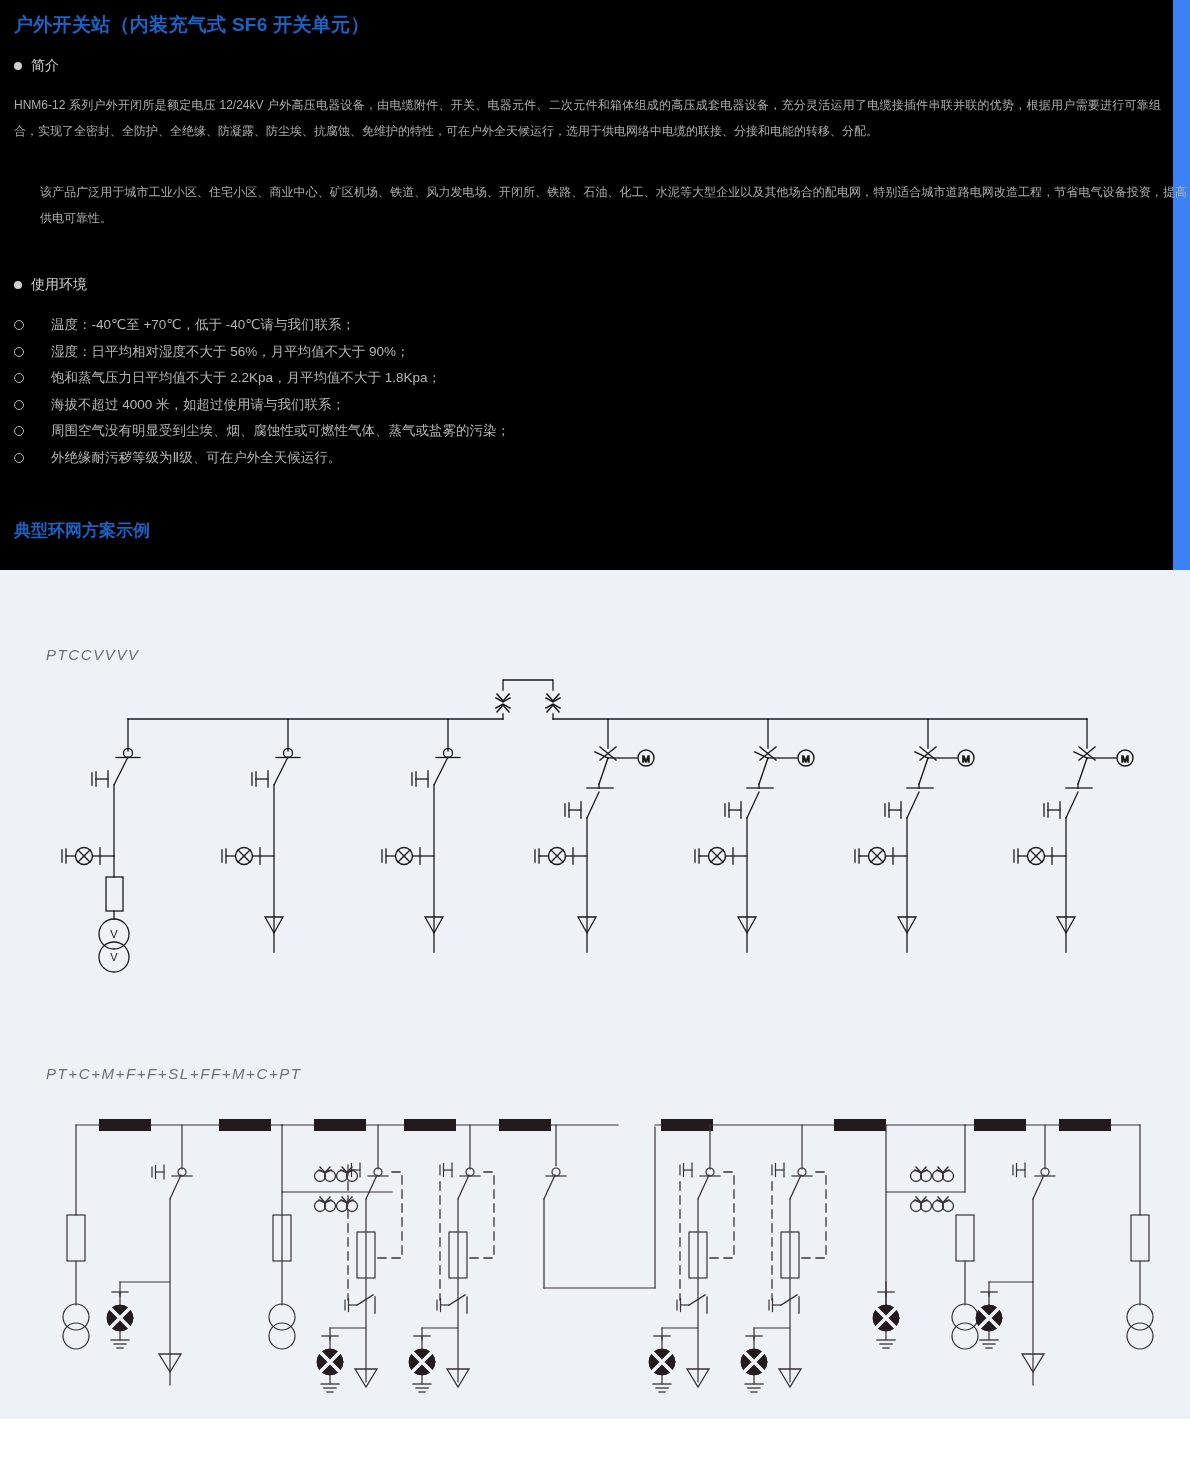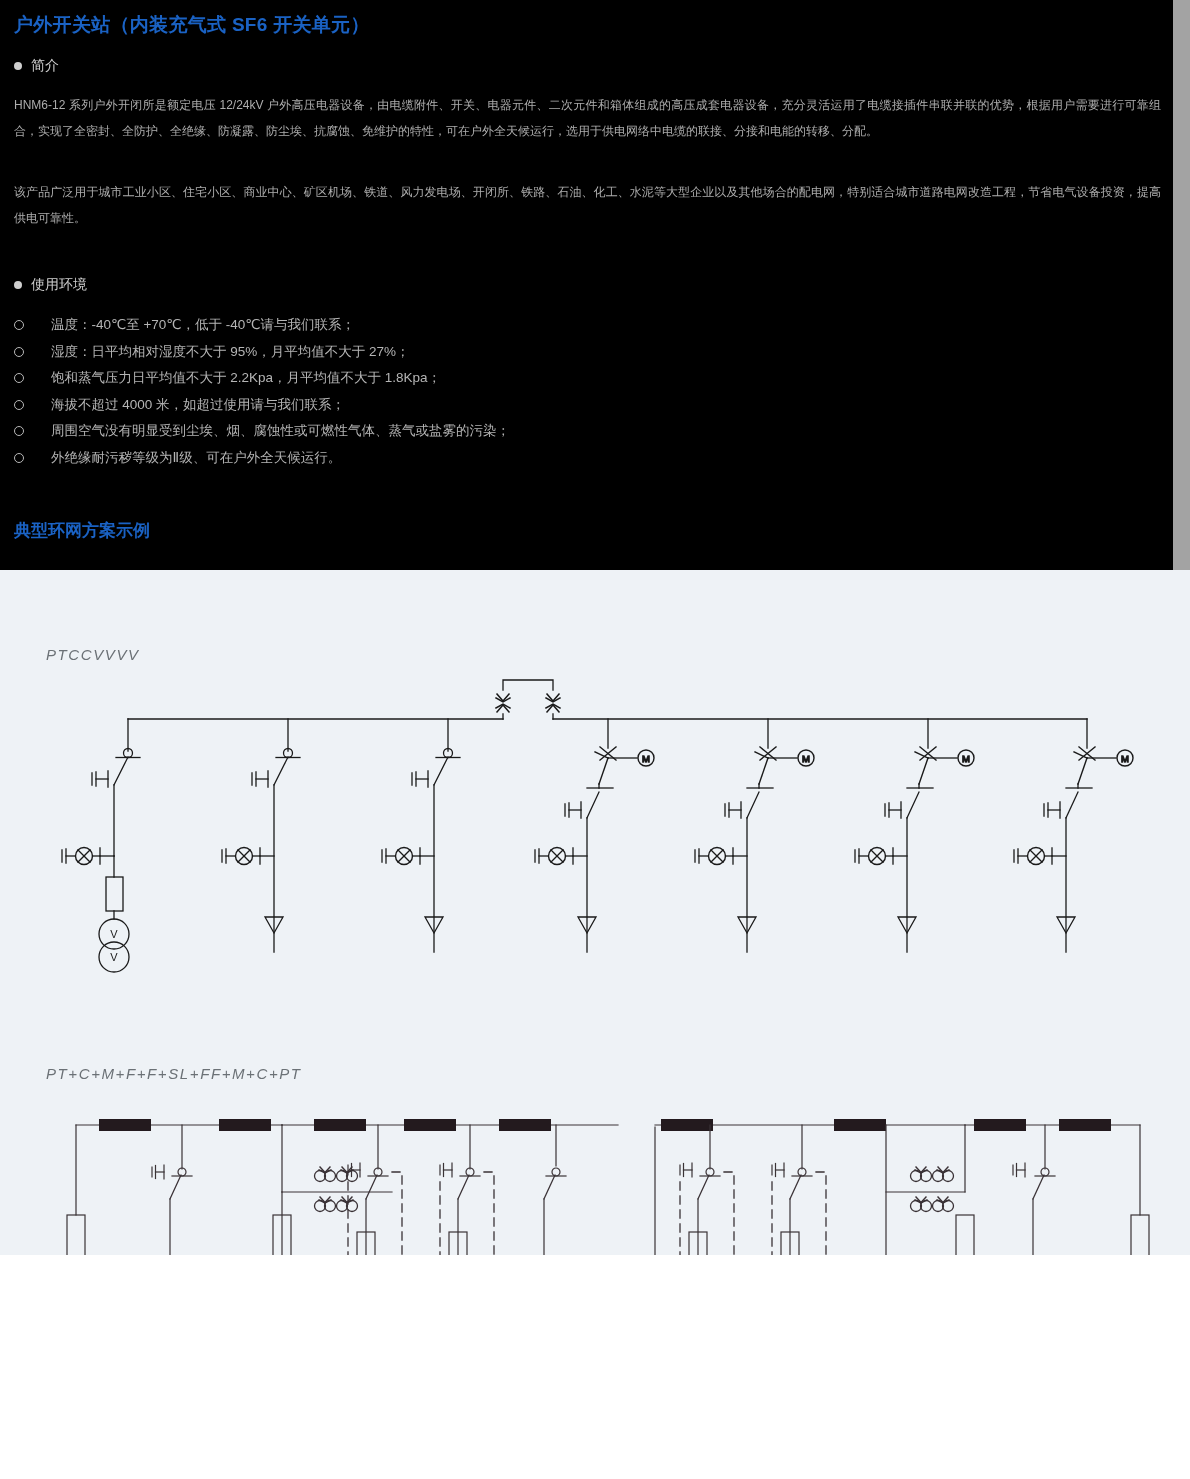--- a/index.html
+++ b/index.html
@@ -1,21 +1,21 @@
 <!DOCTYPE html>
 <html><head>
 <meta charset="utf-8">
 <style>
   html,body{margin:0;padding:0;background:#ffffff;}
   body{
     width:1190px;height:1479px;
     font-family:"Liberation Sans","DejaVu Sans",sans-serif;
     -webkit-font-smoothing:antialiased;
   }
-  .page{position:relative;width:1190px;height:1255px;overflow:hidden;background:#a3a3a3;}
+  .page{position:relative;width:1190px;height:1419px;overflow:hidden;background:#3b82f6;}
 
   
   .dark-block{
     position:absolute;left:0;top:0;width:1173px;height:570px;
     background:#000000;
   }
 
   .main-title{
     position:absolute;left:14px;top:12px;
     font-size:19px;font-weight:700;color:#1a62c4;letter-spacing:.3px;
@@ -69,35 +69,35 @@
 
     <div class="main-title">户外开关站（内装充气式 SF6 开关单元）</div>
 
     <div class="sec-head" style="top:57px;justify-content:space-between;">
       <span class="dot"></span>
       <span>简介</span>
     </div>
 
     <div class="para" style="top:92px;">HNM6-12 系列户外开闭所是额定电压 12/24kV 户外高压电器设备，由电缆附件、开关、电器元件、二次元件和箱体组成的高压成套电器设备，充分灵活运用了电缆接插件串联并联的优势，根据用户需要进行可靠组合，实现了全密封、全防护、全绝缘、防凝露、防尘埃、抗腐蚀、免维护的特性，可在户外全天候运行，选用于供电网络中电缆的联接、分接和电能的转移、分配。</div>
 
-    <div class="para" style="top:179px;">该产品广泛用于城市工业小区、住宅小区、商业中心、矿区机场、铁道、风力发电场、开闭所、铁路、石油、化工、水泥等大型企业以及其他场合的配电网，特别适合城市道路电网改造工程，节省电气设备投资，提高供电可靠性。</div>
+    <div class="para" style="top:179px;margin-left:26px;">该产品广泛用于城市工业小区、住宅小区、商业中心、矿区机场、铁道、风力发电场、开闭所、铁路、石油、化工、水泥等大型企业以及其他场合的配电网，特别适合城市道路电网改造工程，节省电气设备投资，提高供电可靠性。</div>
 
     <div class="sec-head" style="top:276px;">
       <span class="dot"></span>
       <span>使用环境</span>
     </div>
 
     <div class="envlist">
       <div class="envitem">
         <span class="ring"></span>
         <span>温度：-40℃至 +70℃，低于 -40℃请与我们联系；</span>
       </div>
       <div class="envitem">
         <span class="ring"></span>
-        <span>湿度：日平均相对湿度不大于 95%，月平均值不大于 27%；</span>
+        <span>湿度：日平均相对湿度不大于 56%，月平均值不大于 90%；</span>
       </div>
       <div class="envitem">
         <span class="ring"></span>
         <span>饱和蒸气压力日平均值不大于 2.2Kpa，月平均值不大于 1.8Kpa；</span>
       </div>
       <div class="envitem">
         <span class="ring"></span>
         <span>海拔不超过 4000 米，如超过使用请与我们联系；</span>
       </div>
       <div class="envitem">

